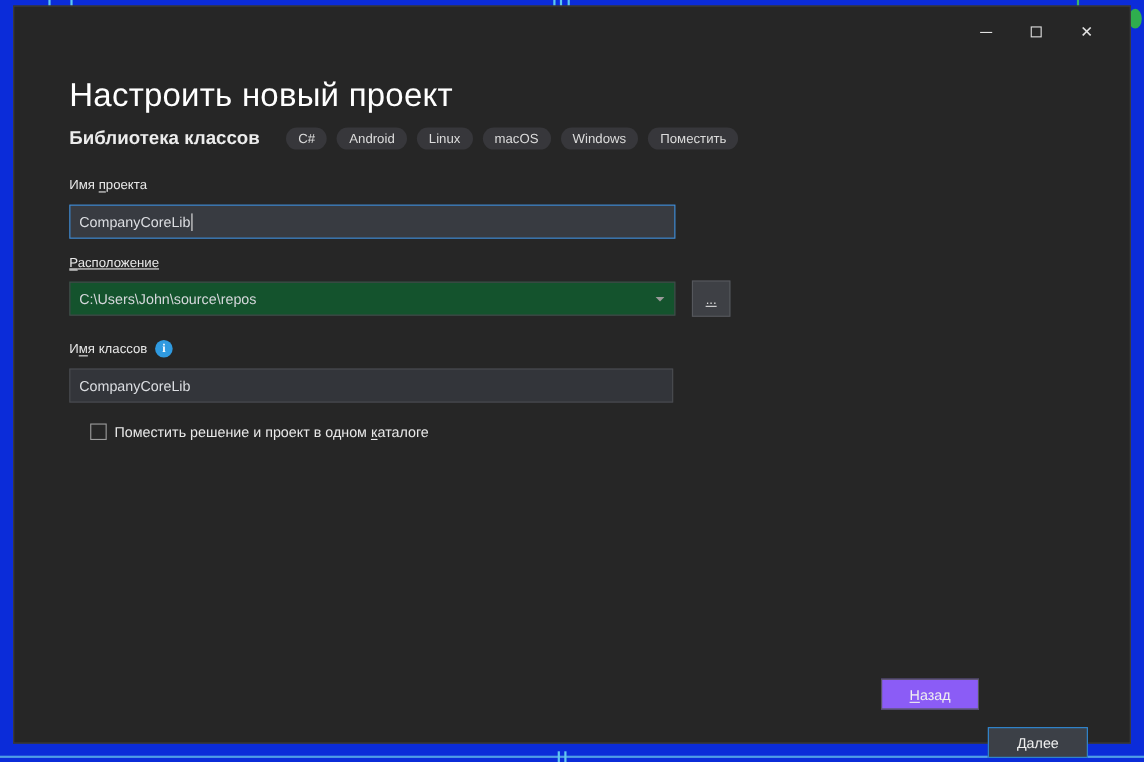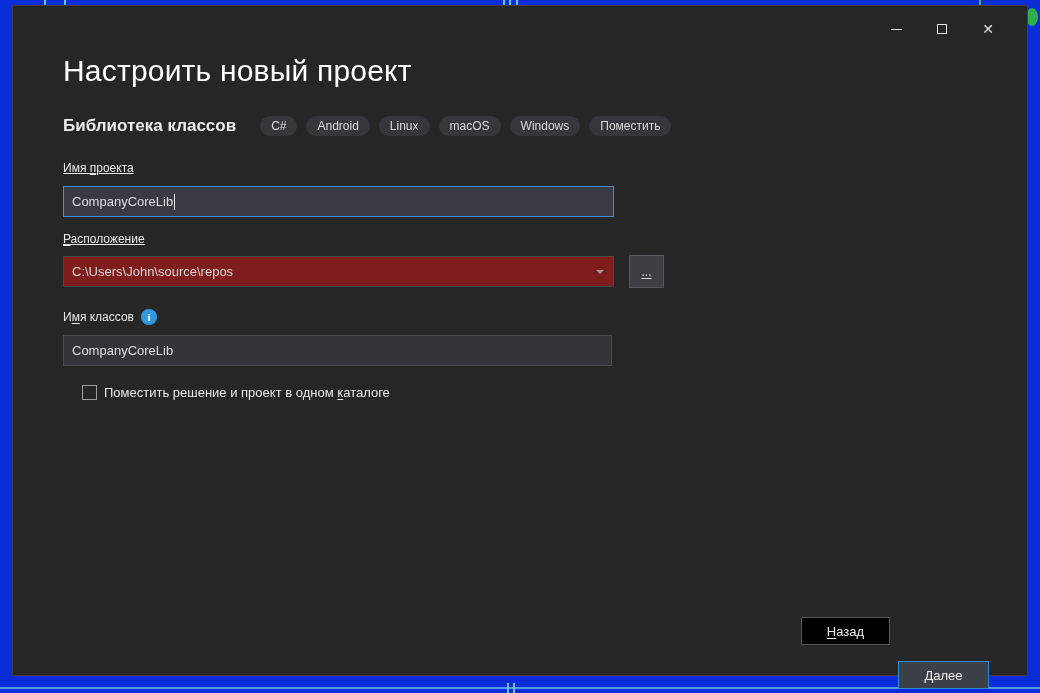--- a/index.html
+++ b/index.html
@@ -26,21 +26,21 @@
 
   
   .titlebar { position:absolute; top:0; left:0; right:0; height:44px; }
   .win-controls { position:absolute; top:8px; right:16px; display:flex; }
   .win-btn { width:46px; height:30px; display:flex; align-items:center; justify-content:center; color:#e2e2e2; cursor:default; }
   .min-glyph { width:11px; height:1px; background:#e2e2e2; }
   .max-glyph { width:10px; height:10px; border:1px solid #e2e2e2; background:transparent; }
   .close-glyph { font-size:14px; line-height:1; color:#e2e2e2; }
 
   .page-title {
-    position:absolute; left:50px; top:48px;
+    position:absolute; left:50px; top:64px;
     font-size:30px; font-weight:300; color:#ffffff; letter-spacing:.2px;
     white-space:nowrap;
   }
 
   .template-row {
     position:absolute; left:50px; top:110px;
     display:flex; align-items:center; white-space:nowrap;
   }
   .template-name { font-size:17px; color:#ececec; font-weight:700; margin-right:24px; }
   .tags { display:flex; gap:9px; align-items:center; }
@@ -58,21 +58,21 @@
     position:absolute; left:50px; width:551px; height:31px;
     background:#33353a; border:1px solid #4a4c50;
     display:flex; align-items:center; padding:0 8px;
     font-size:13px; color:#dcdee2; white-space:nowrap;
   }
   .textbox.focused { background:#383b41; border:1px solid #3d8edb; }
   .caret { display:inline-block; width:1px; height:16px; background:#e6e6e6; margin-left:1px; vertical-align:middle; }
 
   .combo {
     position:absolute; left:50px; width:551px; height:31px;
-    background:#7f1d1d; border:1px solid #46474c;
+    background:#14532d; border:1px solid #46474c;
     display:flex; align-items:center; padding:0 8px;
     font-size:13px; color:#d5d7db; white-space:nowrap;
   }
   .combo-arrow {
     position:absolute; right:9px; top:13px;
     width:0; height:0; border-left:4px solid transparent; border-right:4px solid transparent;
     border-top:4px solid #9a9a9a;
   }
   .browse-btn {
     position:absolute; left:616px; width:35px; height:33px;
@@ -90,21 +90,21 @@
 
   .checkbox-row { position:absolute; left:49px; top:379px; display:flex; align-items:center;padding-left:20px; }
   .checkbox-box { width:15px; height:15px; border:1px solid #9d9d9d; background:transparent; margin-right:7px; }
   .checkbox-label { font-size:13px; color:#e8e8e8; white-space:nowrap; }
 
   .footer-btn {
     position:absolute; top:611px; height:28px;
     display:flex; align-items:center; justify-content:center;
     font-size:13px; color:#f0f0f0; white-space:nowrap; cursor:default;
   }
-  .btn-back { left:788px; width:89px; background:#000000; border:1px solid #555659; }
+  .btn-back { left:788px; width:89px; background:#8b5cf6; border:1px solid #555659; }
   .btn-next { left:885px; width:91px; background:#3c4047; border:1px solid #2f8ad8;margin-top:44px; }
 </style>
 </head>
 <body>
 
 <div class="tick" style="left:44px;"></div>
 <div class="tick" style="left:64px;"></div>
 <div class="tick" style="left:503px;"></div>
 <div class="tick" style="left:509px;"></div>
 <div class="tick" style="left:516px;"></div>
@@ -137,21 +137,21 @@
     <div class="tags">
       <span class="tag">C#</span>
       <span class="tag">Android</span>
       <span class="tag">Linux</span>
       <span class="tag">macOS</span>
       <span class="tag">Windows</span>
       <span class="tag">Поместить</span>
     </div>
   </div>
 
-  <div class="field-label" style="top:155px;text-decoration:underline;">
+  <div class="field-label" style="top:155px;">
     <span>Имя </span><span class="ak">п</span><span>роекта</span>
   </div>
   <div class="textbox focused" style="top:180px;">
     <span>CompanyCoreLib</span>
       <span class="caret"></span>
   </div>
 
   <div class="field-label" style="top:226px;text-decoration:underline;">
     <span></span><span class="ak">Р</span><span>асположение</span>
   </div>

